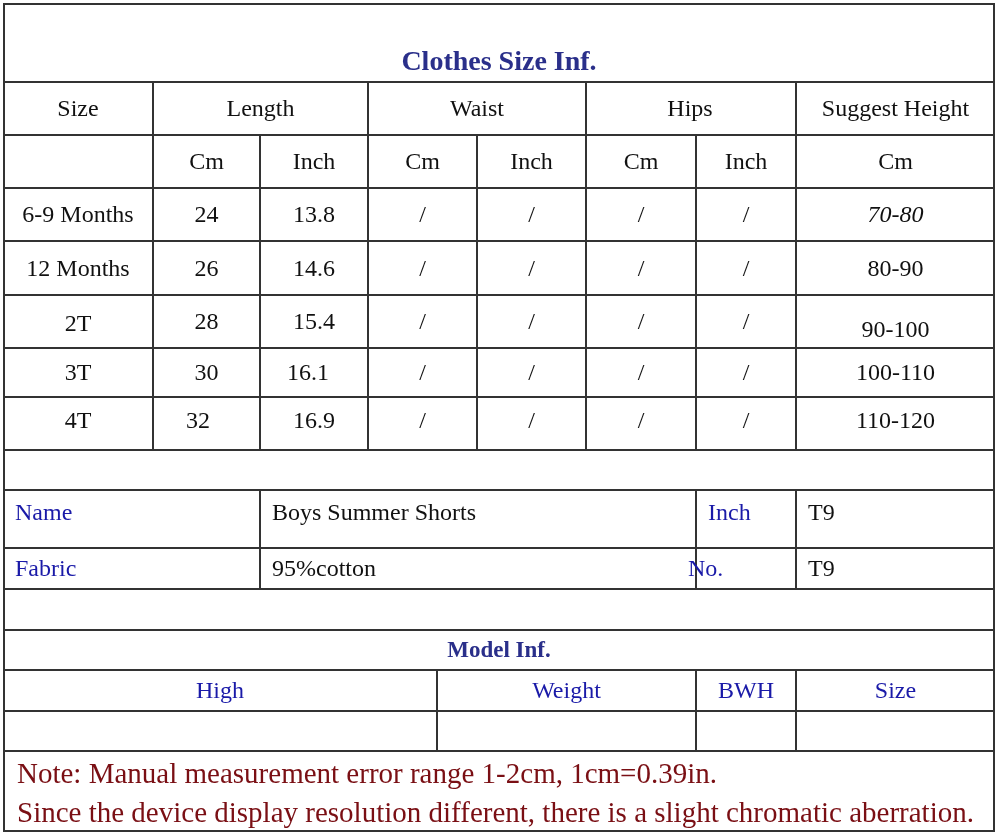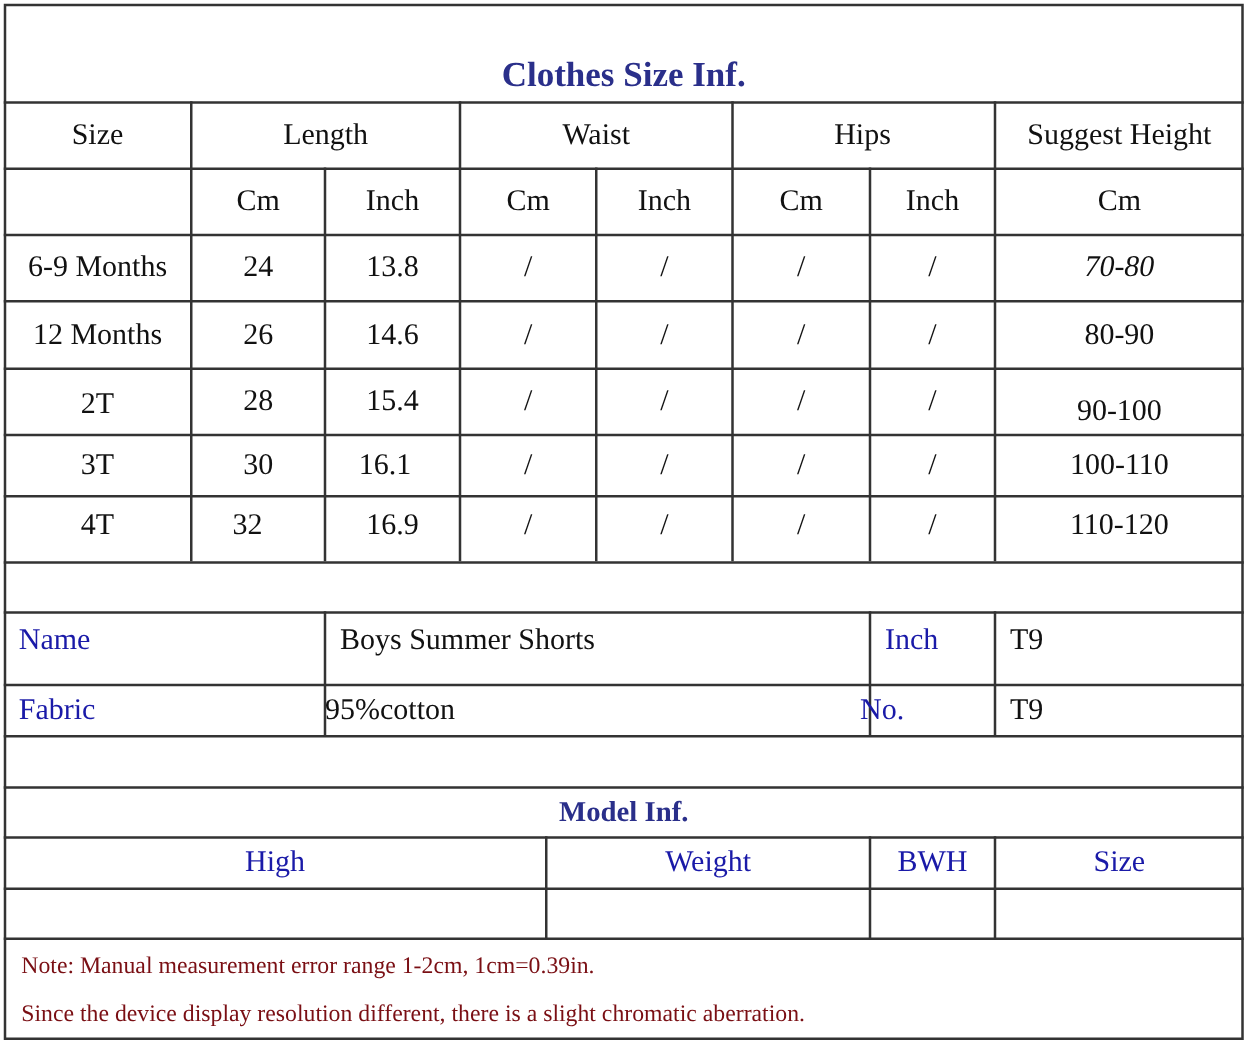--- a/index.html
+++ b/index.html
@@ -7,21 +7,21 @@
          font-family: "Liberation Serif", "DejaVu Serif", serif; color:#111; }
   .sheet { position:absolute; left:3px; top:3px; width:992px; height:829px;
            border:2px solid #333; box-sizing:border-box; }
   .cell { position:absolute; box-sizing:border-box; display:flex; align-items:center;
           justify-content:center; font-size:24px; white-space:nowrap; }
   .left { justify-content:flex-start; padding-left:12px; }
   .hline { position:absolute; height:2px; background:#333; }
   .vline { position:absolute; width:2px; background:#333; }
   .title { color:#2a2f8a; font-weight:bold; font-size:28px; }
   .blue { color:#1a1aa8; }
-  .red { color:#7a0f14; font-size:19px; }
+  .red { color:#7a0f14; font-size:29px; }
 </style>
 </head>
 <body>
 
 <div class="sheet"></div>
 
 <div class="cell title" style="left:3px;top:40px;width:992px;height:42px;">Clothes Size Inf.</div>
 
 <div class="hline" style="left:3px;top:81px;width:992px;"></div>
 <div class="hline" style="left:3px;top:134px;width:992px;"></div>
@@ -113,21 +113,21 @@
 <div class="cell" style="left:586px;top:397px;width:110px;height:46px;">/</div>
 <div class="cell" style="left:696px;top:397px;width:100px;height:46px;">/</div>
 <div class="cell" style="left:796px;top:397px;width:199px;height:46px;">110-120</div>
 
 <div class="cell left blue" style="left:3px;top:490px;width:257px;height:45px;">Name</div>
 <div class="cell left" style="left:260px;top:490px;width:436px;height:45px;">Boys Summer Shorts</div>
 <div class="cell left blue" style="left:696px;top:490px;width:100px;height:45px;">Inch</div>
 <div class="cell left" style="left:796px;top:490px;width:199px;height:45px;">T9</div>
 
 <div class="cell left blue" style="left:3px;top:548px;width:257px;height:41px;">Fabric</div>
-<div class="cell left" style="left:248px;top:548px;width:436px;height:41px;">95%cotton</div>
+<div class="cell left" style="left:260px;top:548px;width:436px;height:41px;">95%cotton</div>
 <div class="cell left blue" style="left:676px;top:548px;width:117px;height:41px;">No.</div>
 <div class="cell left" style="left:796px;top:548px;width:199px;height:41px;">T9</div>
 
 <div class="cell title" style="left:3px;top:630px;width:992px;height:40px;font-size:23px;">Model Inf.</div>
 <div class="cell blue" style="left:3px;top:670px;width:434px;height:41px;">High</div>
 <div class="cell blue" style="left:437px;top:670px;width:259px;height:41px;">Weight</div>
 <div class="cell blue" style="left:696px;top:670px;width:100px;height:41px;">BWH</div>
 <div class="cell blue" style="left:796px;top:670px;width:199px;height:41px;">Size</div>
 
 <div class="cell" style="left:3px;top:711px;width:434px;height:40px;"></div>

